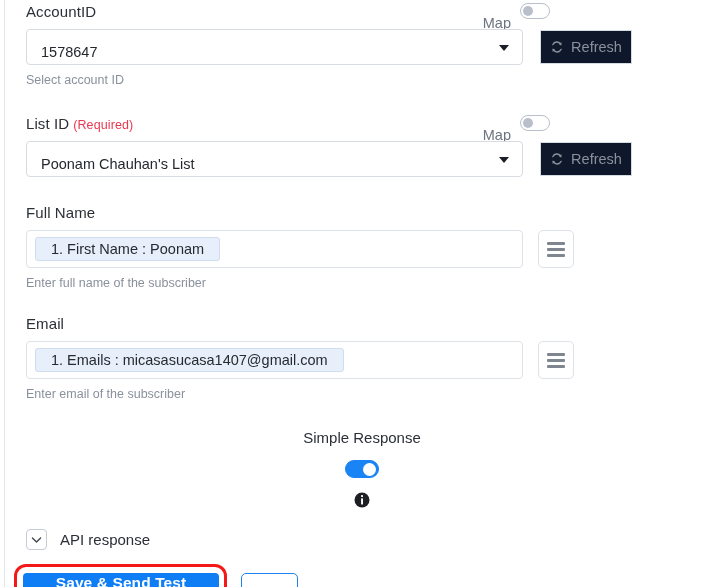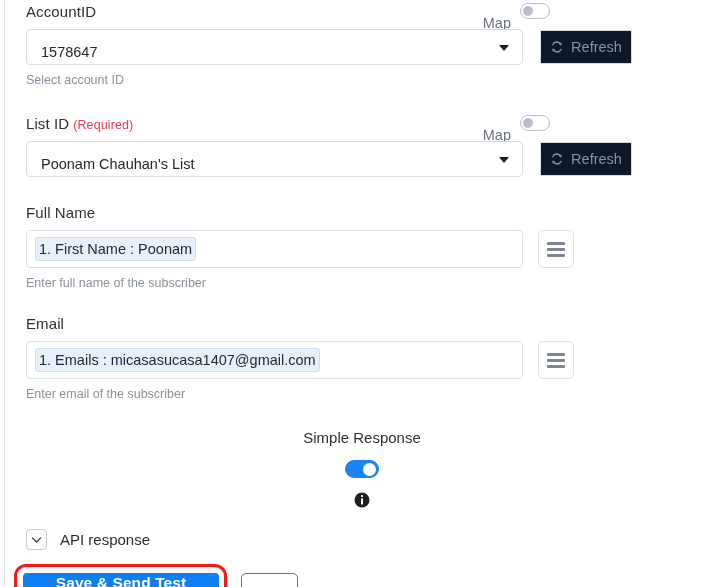--- a/index.html
+++ b/index.html
@@ -143,21 +143,21 @@
     border-radius: 4px;
     background: #ffffff;
     display: flex;
     align-items: center;
     padding: 0 8px;
   }
   .chip {
     background: #e7effa;
     border: 1px solid #cfddf0;
     border-radius: 3px;
-    padding: 3px 3px;
+    padding: 3px 15px;
     font-size: 14.5px;
     color: #272b31;
     white-space: nowrap;
   }
   .list-btn {
     margin-left: 15px;
     width: 36px; height: 38px;
     border: 1px solid #dde2e8;
     border-radius: 5px;
     background: #ffffff;

